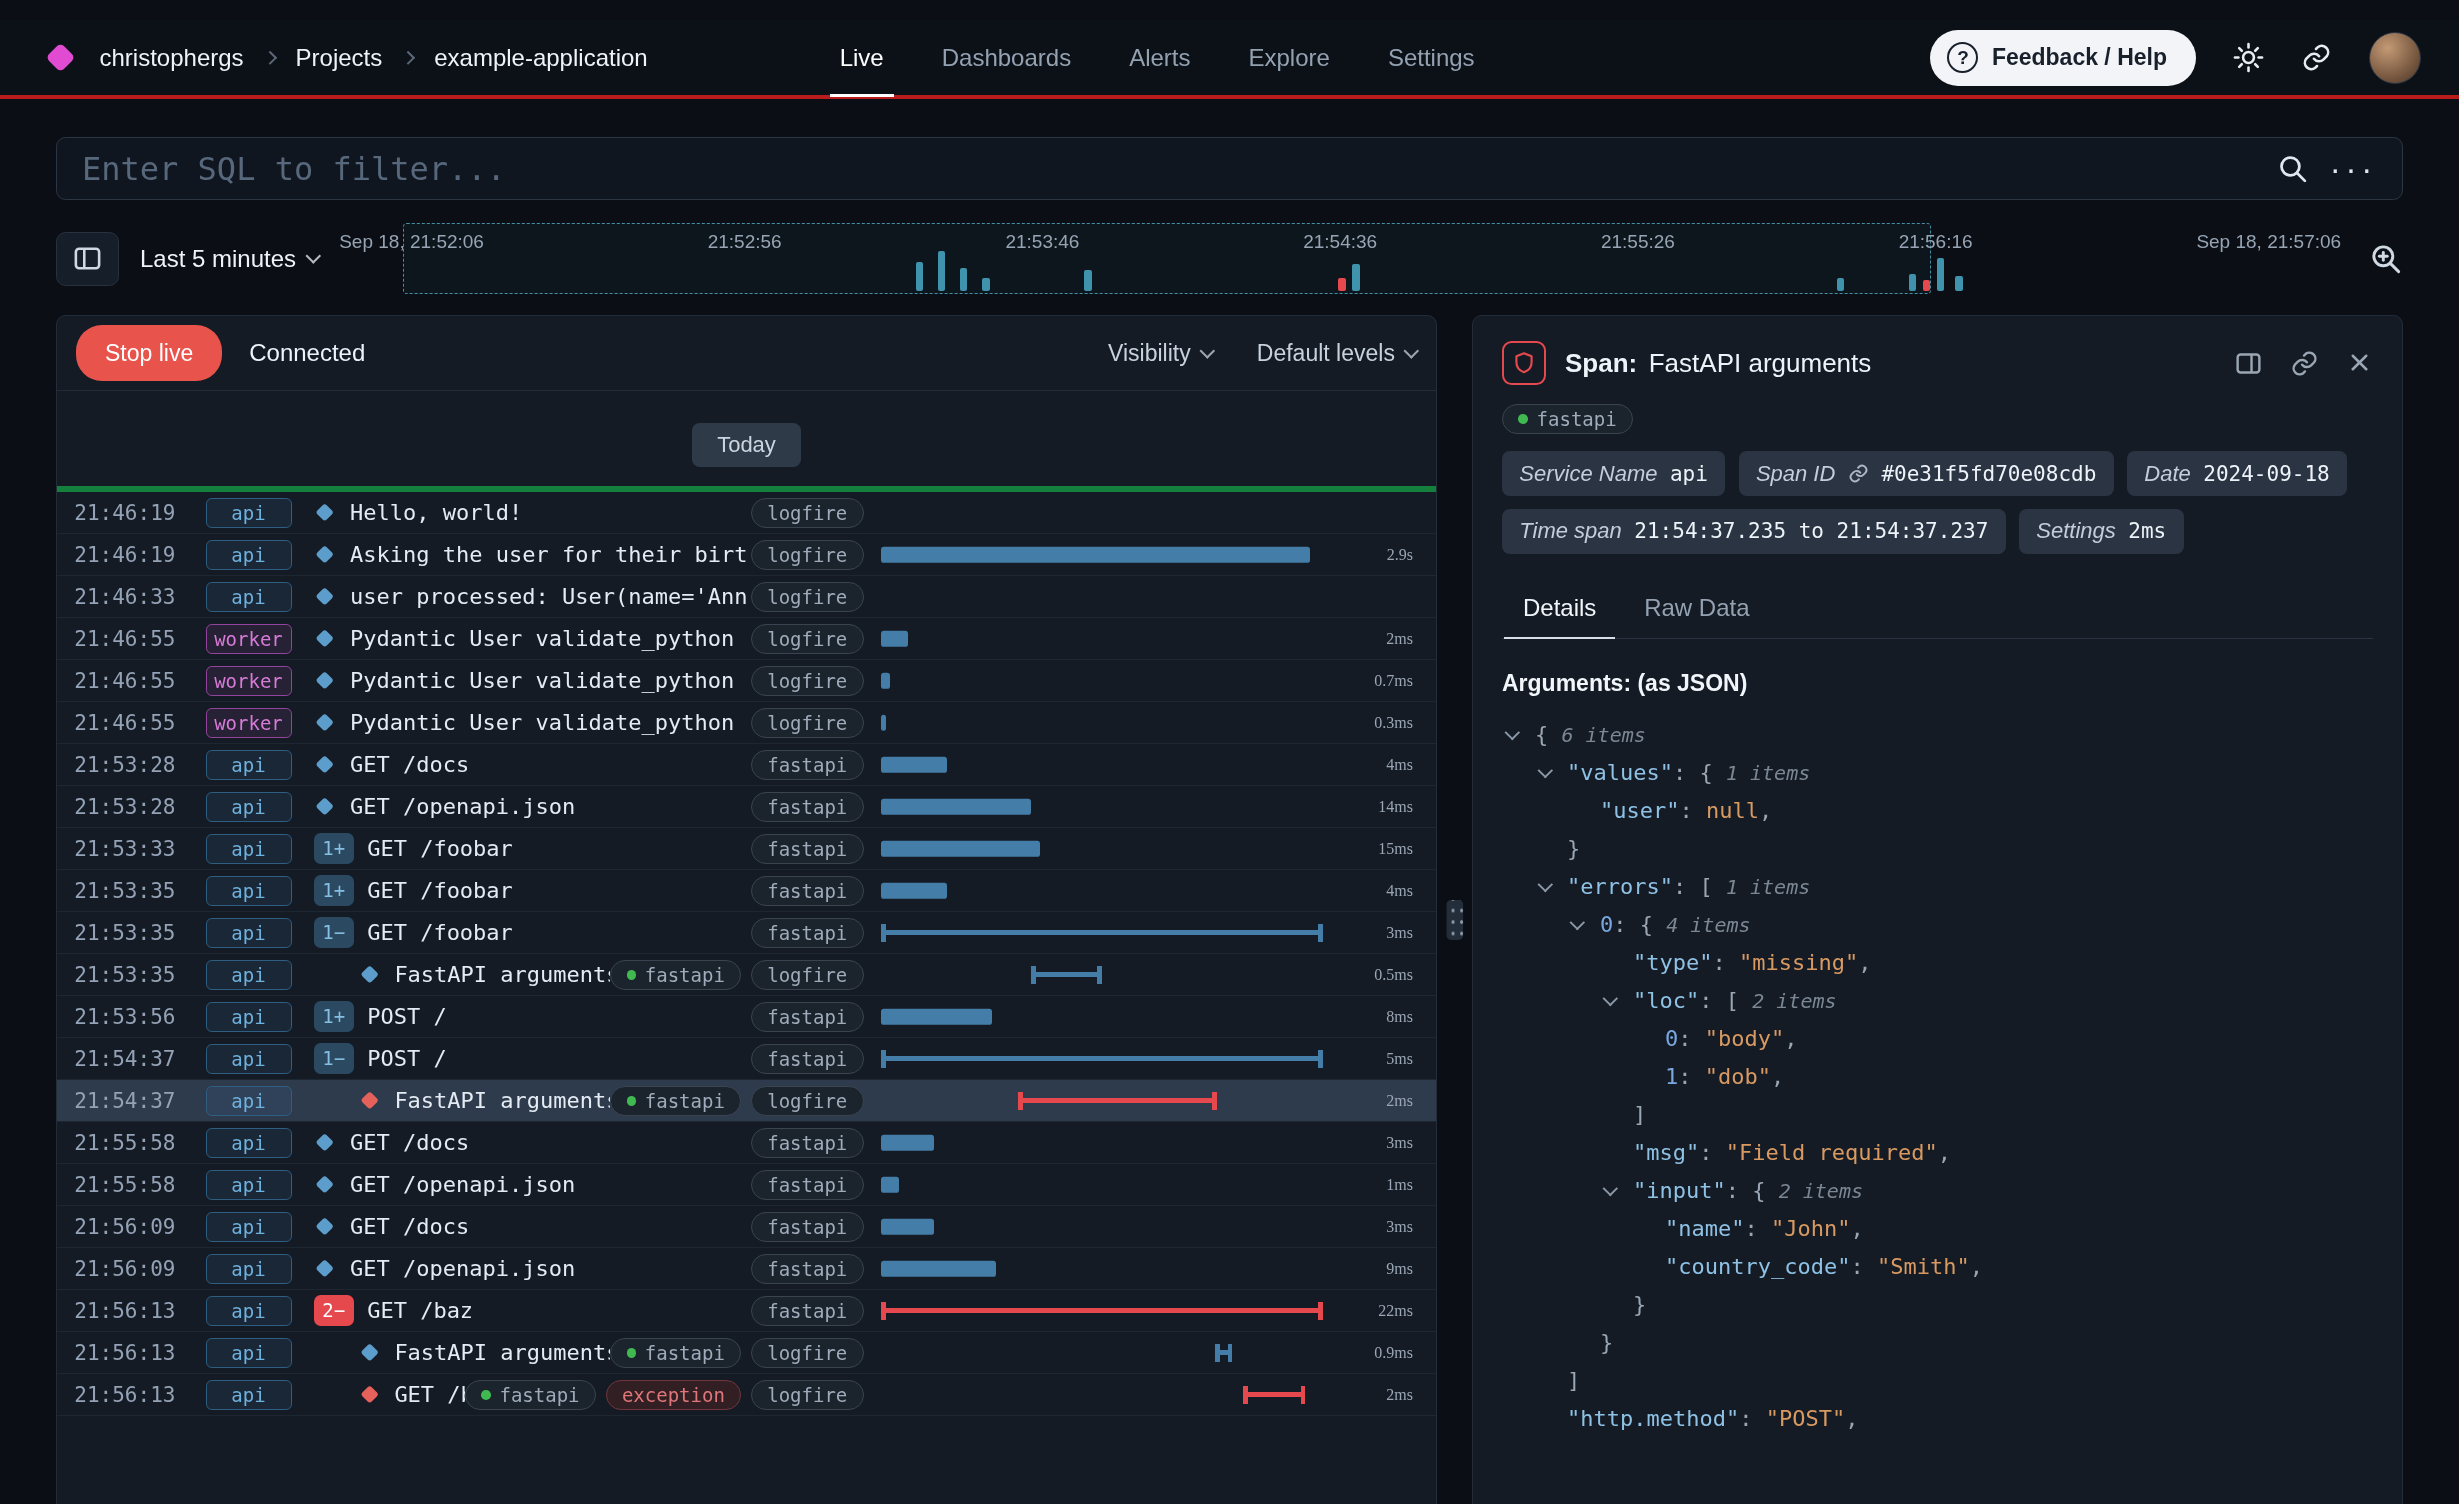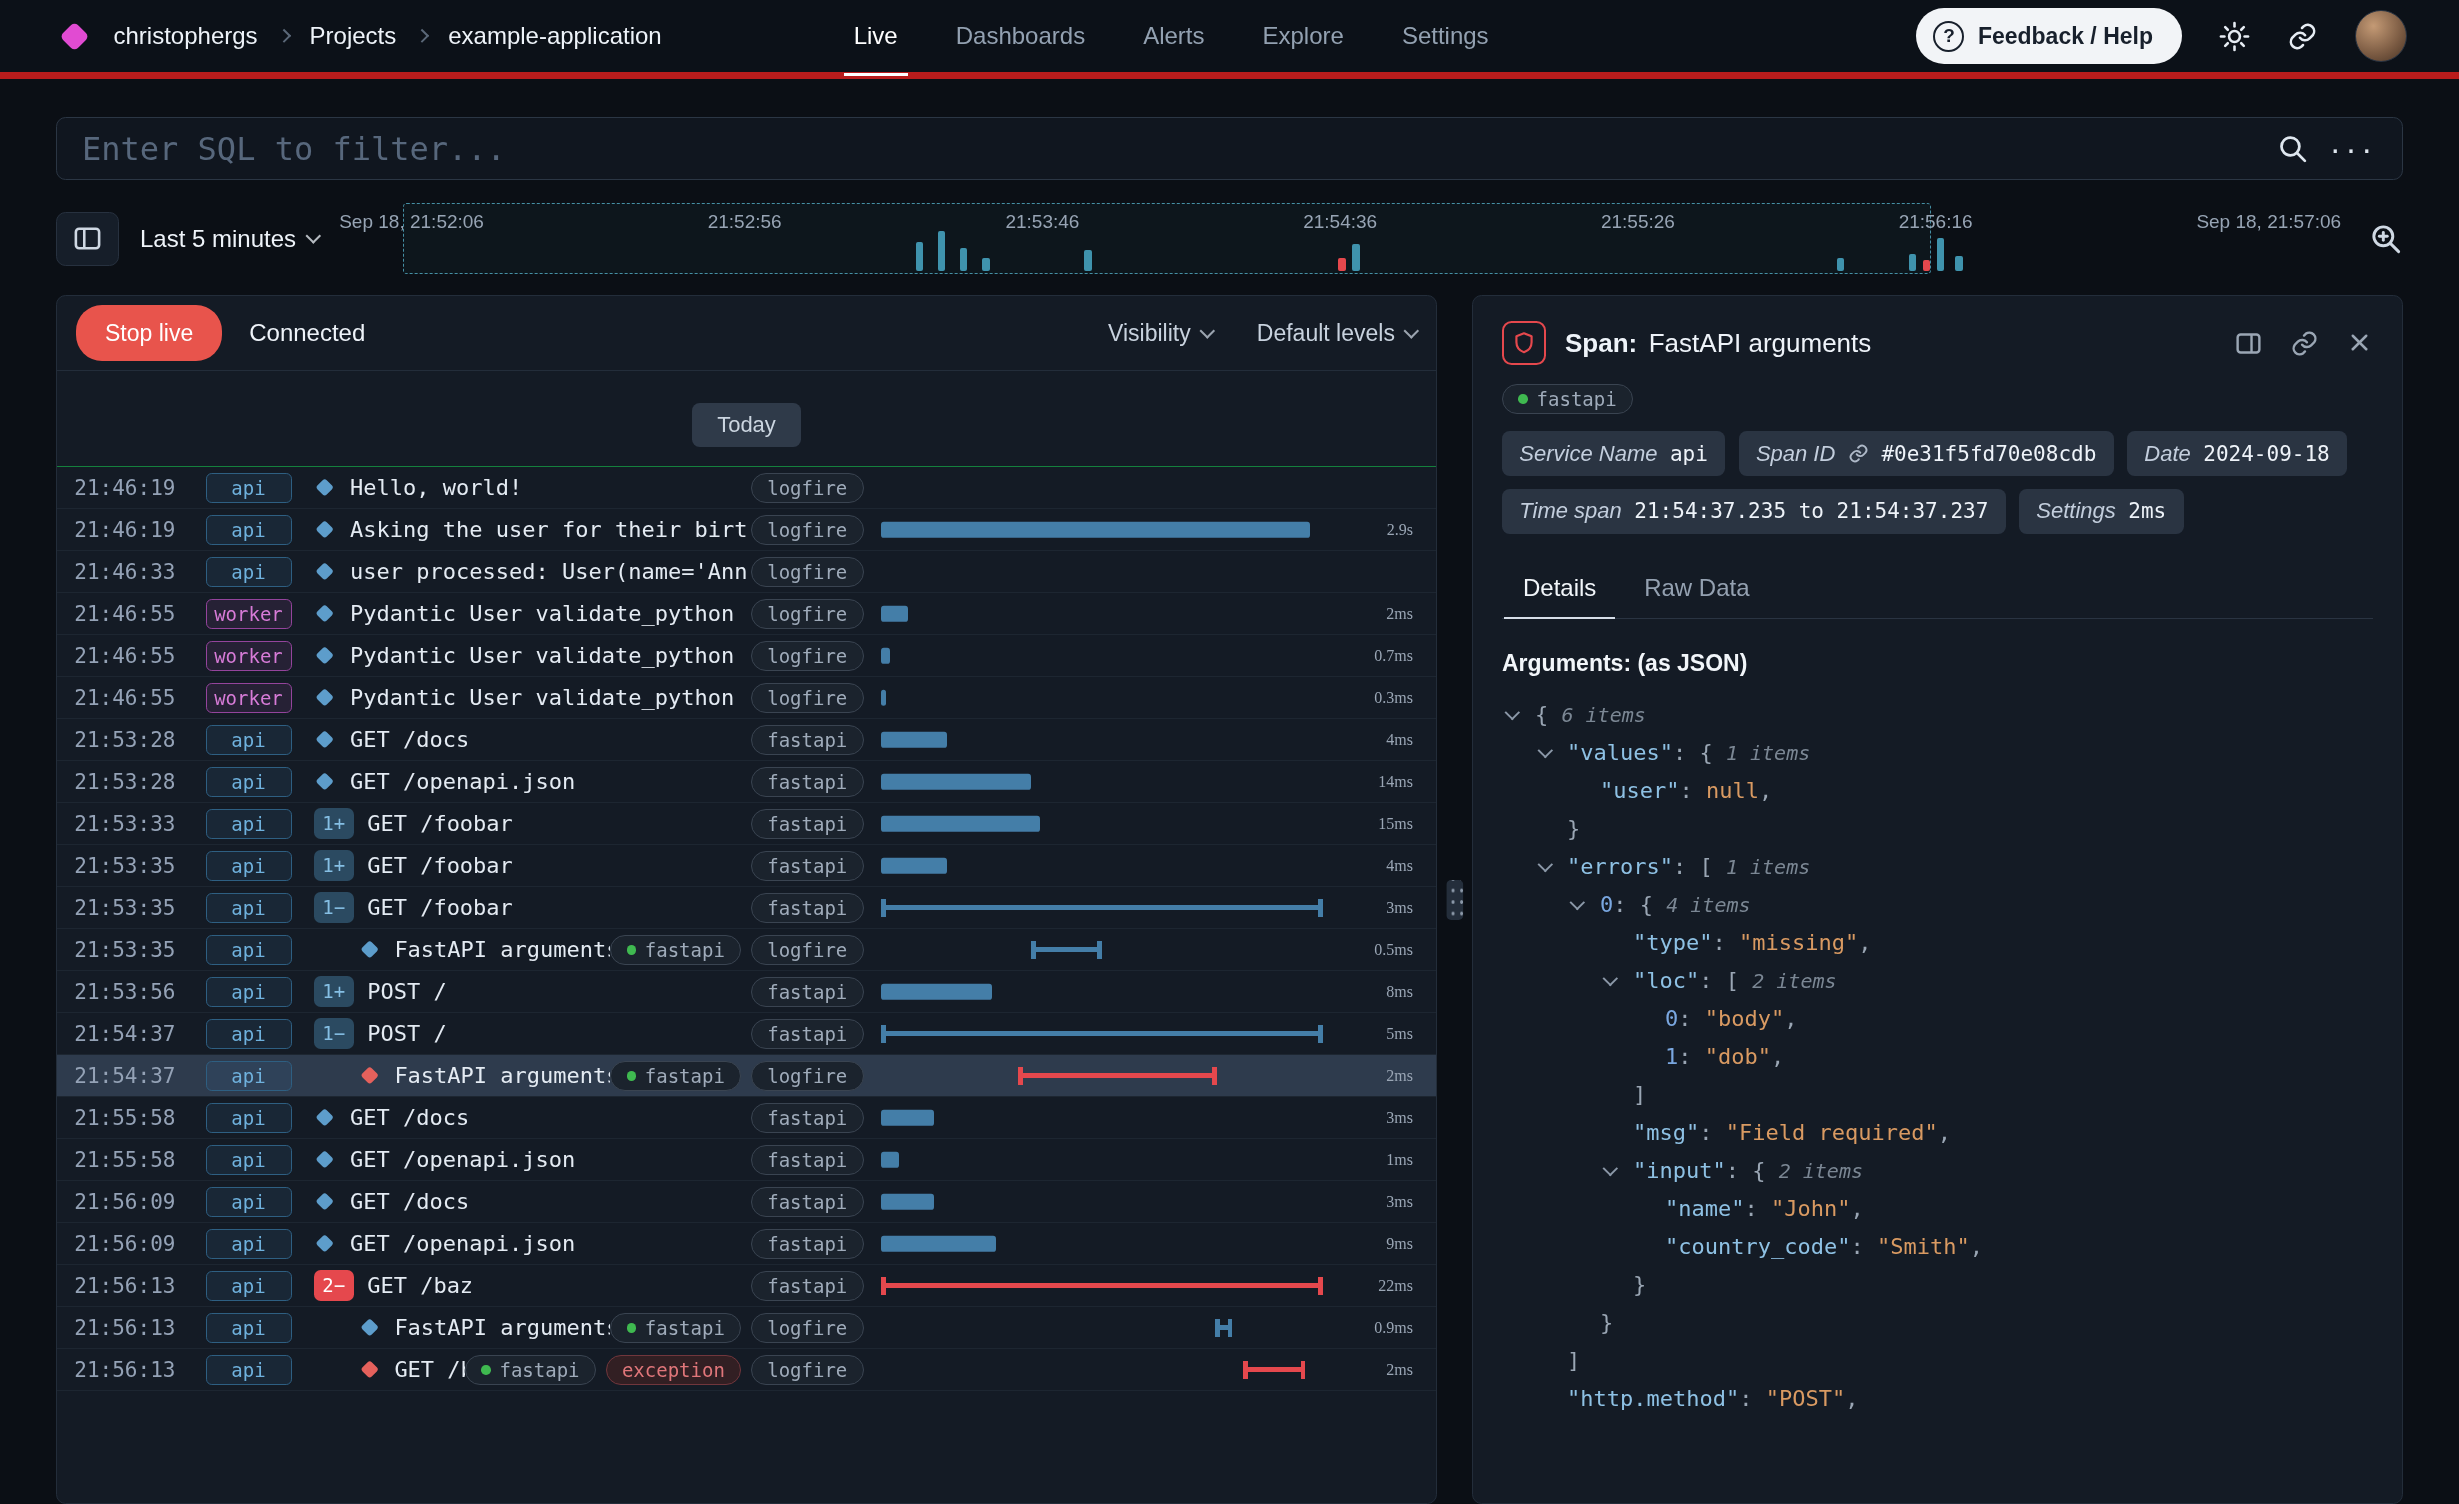--- a/index.html
+++ b/index.html
@@ -6,21 +6,21 @@
   html,body { width:2459px; height:1504px; }
   body {
     background:#0b0f15;
     color:#e4ebf3;
     font-family:"Liberation Sans", sans-serif;
     overflow:hidden;
   }
   svg { display:block; }
 
   
-  .topnav { height:79px; display:flex; align-items:center; padding:0 52px; background:#0c1118; border-bottom:7px solid #b91c1c; }
+  .topnav { height:79px; display:flex; align-items:center; padding:0 38px; background:#0c1118; border-bottom:4px solid #b91c1c;margin-top:20px; }
   .logo-diamond { width:21px; height:21px; background:#e14bd2; border-radius:4.8px; transform:rotate(45deg); margin:0 29px 0 11.5px; flex:none; cursor:pointer; }
   .breadcrumb { display:flex; align-items:center; gap:15.4px; font-size:24px; color:#eef3f9; }
   .breadcrumb .crumb { cursor:pointer; }
   .chev-r { display:inline-block; width:9.6px; height:9.6px; border-right:2.4px solid #5b6878; border-bottom:2.4px solid #5b6878; transform:rotate(-45deg); margin:0 5.8px; }
   .chev { display:inline-block; width:10.6px; height:10.6px; border-right:2.4px solid currentColor; border-bottom:2.4px solid currentColor; transform:rotate(45deg) translate(-1.9px,-1.9px); margin-left:11.5px; opacity:.75; }
   .nav-tabs { display:flex; margin-left:163px; height:79px; align-items:stretch; }
   .nav-tab { display:flex; align-items:center; padding:0 29px; font-size:24px; color:#93a1b1; position:relative; cursor:pointer; }
   .nav-tab.active { color:#ffffff; }
   .nav-tab.active::after { content:""; position:absolute; left:19px; right:19px; bottom:0; height:2.9px; background:#ffffff; }
   .nav-right { margin-left:auto; display:flex; align-items:center; gap:37px; }
@@ -61,21 +61,21 @@
 
   
   .lp-header { display:flex; align-items:center; height:75px; padding:0 19px; border-bottom:1px solid #232d3a; flex:none; }
   .stop-live { background:#e8544c; color:#fff; border:none; height:56px; padding:0 29px; border-radius:26px; font-size:23px; font-family:inherit; cursor:pointer; }
   .connected { margin-left:27px; font-size:24px; color:#eef3f9; }
   .lp-header-right { margin-left:auto; display:flex; gap:44px; font-size:23px; color:#c8d2de; }
   .hdr-dd { display:flex; align-items:center; cursor:pointer; }
   .empty-block { text-align:center; padding:19px 0 13.4px; }
   .empty-text { font-size:23px; color:#8b97a6; }
   .today-btn { margin:13.4px auto 5.8px; display:block; background:#2f3a49; color:#cbd5e0; border:none; font-size:22px; padding:8.6px 25px; border-radius:7.7px; font-family:inherit; cursor:pointer; }
-  .trace-list { border-top:1px solid #15803d; }
+  .trace-list { border-top:6px solid #15803d; }
   .row { display:grid; grid-template-columns:134px 115px minmax(0,1fr) auto 442px 113px; align-items:center; height:42px; border-bottom:1px solid #1d2631; cursor:pointer; }
   .row.selected { background:#2e3b4d; }
   .cell-time { font-family:"DejaVu Sans Mono", monospace; font-size:21px; color:#94a2b6; padding-left:17.3px; }
   .cell-service { display:flex; justify-content:center; }
   .svc-chip { font-family:"DejaVu Sans Mono", monospace; font-size:19px; width:86px; text-align:center; padding:2.9px 0; border-radius:5.8px; border:1px solid; }
   .svc-chip.api { color:#6fb1dd; border-color:#2e5f82; background:rgba(59,116,160,.14); }
   .svc-chip.worker { color:#d77bd7; border-color:#94449c; background:rgba(148,68,156,.14); }
   .cell-label { display:flex; align-items:center; gap:13.4px; padding-left:7.7px; font-family:"DejaVu Sans Mono", monospace; font-size:22px; color:#e4ebf3; white-space:nowrap; overflow:hidden; }
   .diamond { width:13.4px; height:13.4px; border-radius:2.9px; transform:rotate(45deg); flex:none; margin:0 4.8px; }
   .diamond.blue { background:#5d9dcb; }

